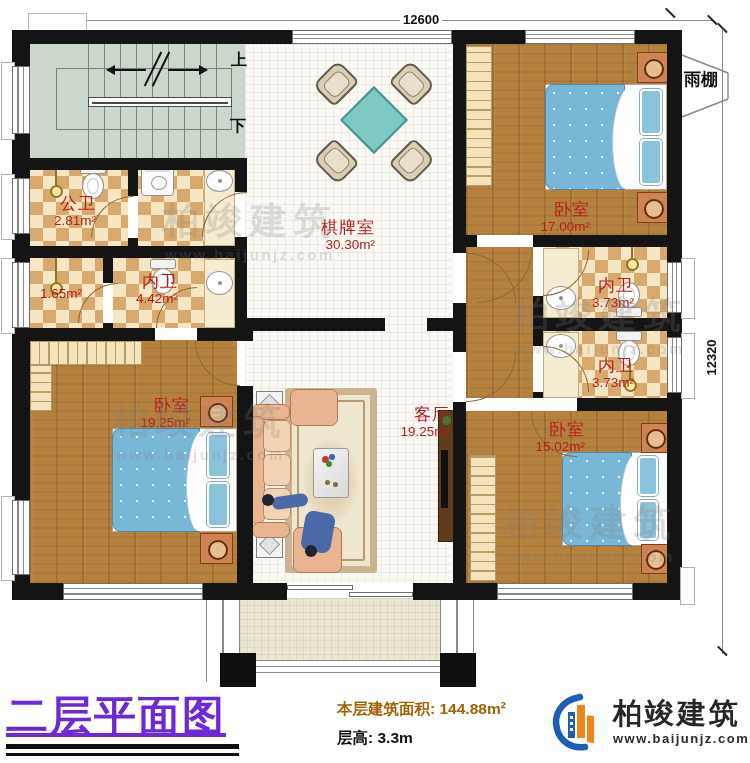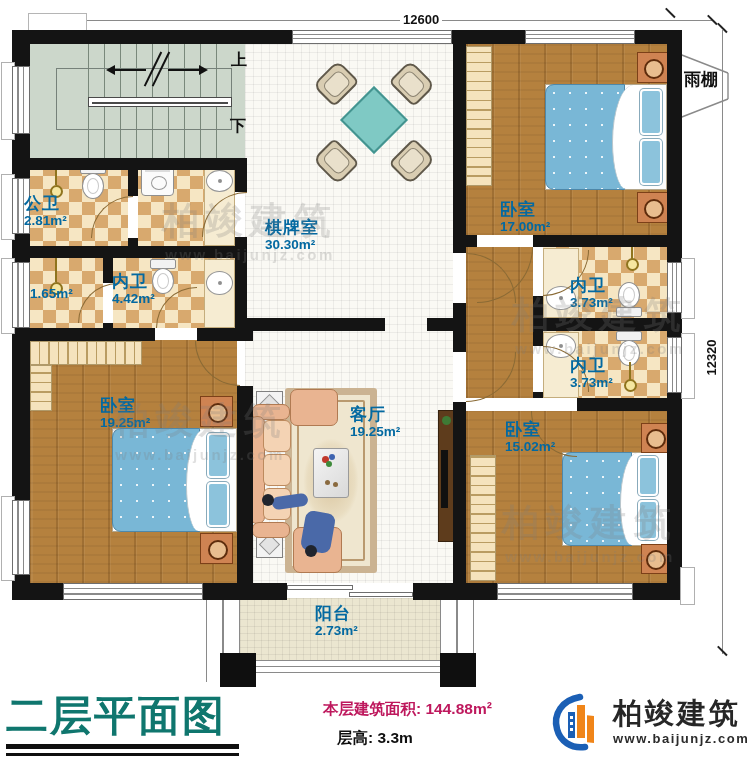--- a/index.html
+++ b/index.html
@@ -70,38 +70,38 @@
   .person-head{position:absolute;background:#20242d;border-radius:50%;}
   .person-body{position:absolute;background:#4a69a8;border-radius:8px;}
   .tvcab{position:absolute;background:#5e3c1c;border:1px solid #37220e;box-sizing:border-box;}
   .tv{position:absolute;background:#101010;}
   
   .col{position:absolute;background:#0f0f0f;}
   .rail{position:absolute;background:#fff;box-sizing:border-box;}
   .rail.v{border-left:1.5px solid #8a8a8a;border-right:1.5px solid #8a8a8a;background-image:linear-gradient(90deg,transparent 46%,#8a8a8a 46%,#8a8a8a 54%,transparent 54%);}
   .rail.h{border-top:1.5px solid #8a8a8a;border-bottom:1.5px solid #8a8a8a;background-image:linear-gradient(transparent 46%,#8a8a8a 46%,#8a8a8a 54%,transparent 54%);}
   
-  .rlabel{position:absolute;text-align:left;color:#0369a1;font-weight:bold;line-height:1.12;white-space:nowrap;}
+  .rlabel{position:absolute;text-align:right;color:#b91c1c;font-weight:normal;line-height:1.12;white-space:nowrap;}
   .rname{font-size:17px;letter-spacing:1px;}
   .rarea{font-size:13.5px;}
   .anno{position:absolute;color:#111;font-weight:bold;font-size:16px;}
   
   .dimline{position:absolute;background:#8a8a8a;}
   .tick{position:absolute;width:13px;height:1.6px;background:#222;transform:rotate(45deg);}
   .dimtext{position:absolute;font-size:13px;font-weight:bold;color:#111;background:#fff;padding:0 3px;}
   
   .wm{position:absolute;color:rgba(125,125,125,.24);font-weight:800;text-align:center;pointer-events:none;}
   .wm .t1{font-size:37px;letter-spacing:7px;}
   .wm .t2{font-size:15px;letter-spacing:2.5px;}
   
-  .tb-title{position:absolute;left:6px;top:688px;font-size:42px;font-weight:bold;color:#0f766e;letter-spacing:2px;}
+  .tb-title{position:absolute;left:6px;top:688px;font-size:42px;font-weight:bold;color:#6d28d9;letter-spacing:2px;text-decoration:underline;}
   .tb-rule1{position:absolute;left:6px;top:744px;width:233px;height:5px;background:#0f0f0f;}
   .tb-rule2{position:absolute;left:6px;top:753px;width:233px;height:2.5px;background:#0f0f0f;}
   .tb-scale{position:absolute;left:250px;top:697px;font-size:35px;font-weight:400;color:#0f0f0f;}
-  .tb-line1{position:absolute;left:323px;top:699px;font-size:15.5px;font-weight:bold;color:#be185d;}
+  .tb-line1{position:absolute;left:337px;top:699px;font-size:15.5px;font-weight:bold;color:#a16207;}
   .tb-line2{position:absolute;left:337px;top:728px;font-size:15.5px;font-weight:bold;color:#0f0f0f;}
   .logo-name{position:absolute;left:613px;top:694px;font-size:29px;font-weight:800;color:#262626;letter-spacing:3px;}
   .logo-site{position:absolute;left:613px;top:731px;font-size:13px;font-weight:700;color:#2b2b2b;letter-spacing:1.5px;}
   .tri{position:absolute;width:0;height:0;}
 </style>
 </head>
 <body>
 
 <div id="canvas">
 
@@ -345,24 +345,20 @@
     <div class="rarea">19.25m²</div>
   </div>
   <div class="rlabel" style="left:350px;top:405px;width:100px;">
     <div class="rname">客厅</div>
     <div class="rarea">19.25m²</div>
   </div>
   <div class="rlabel" style="left:505px;top:420px;width:80px;">
     <div class="rname">卧室</div>
     <div class="rarea">15.02m²</div>
   </div>
-  <div class="rlabel" style="left:315px;top:604px;width:90px;">
-    <div class="rname">阳台</div>
-    <div class="rarea">2.73m²</div>
-  </div>
 
   <div class="wm" style="left:115px;top:196px;width:270px;">
     <div class="t1">柏竣建筑</div>
     <div class="t2">www.baijunjz.com</div>
   </div>
   <div class="wm" style="left:460px;top:290px;width:280px;">
     <div class="t1">柏竣建筑</div>
     <div class="t2">www.baijunjz.com</div>
   </div>
   <div class="wm" style="left:50px;top:396px;width:300px;">

